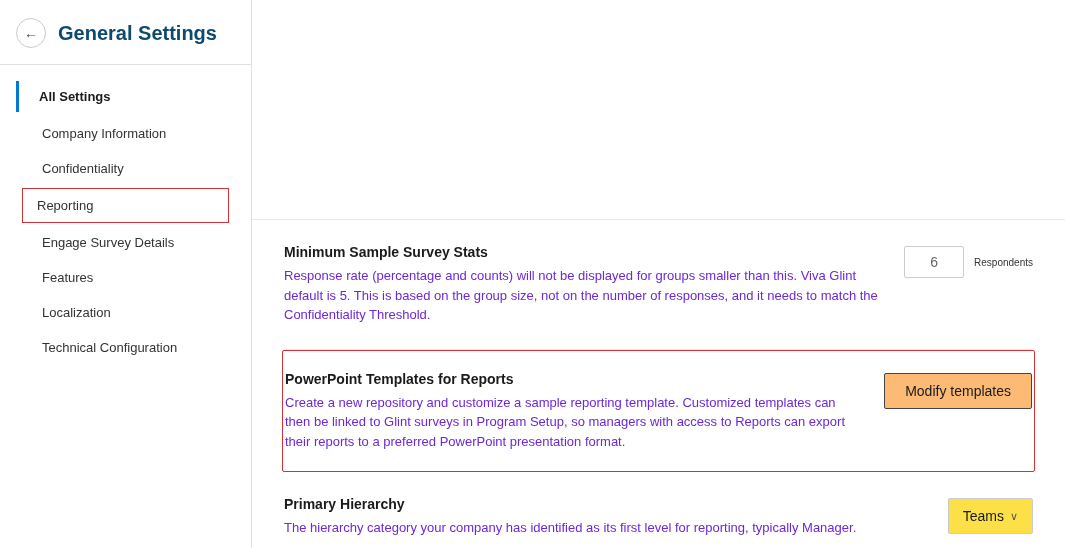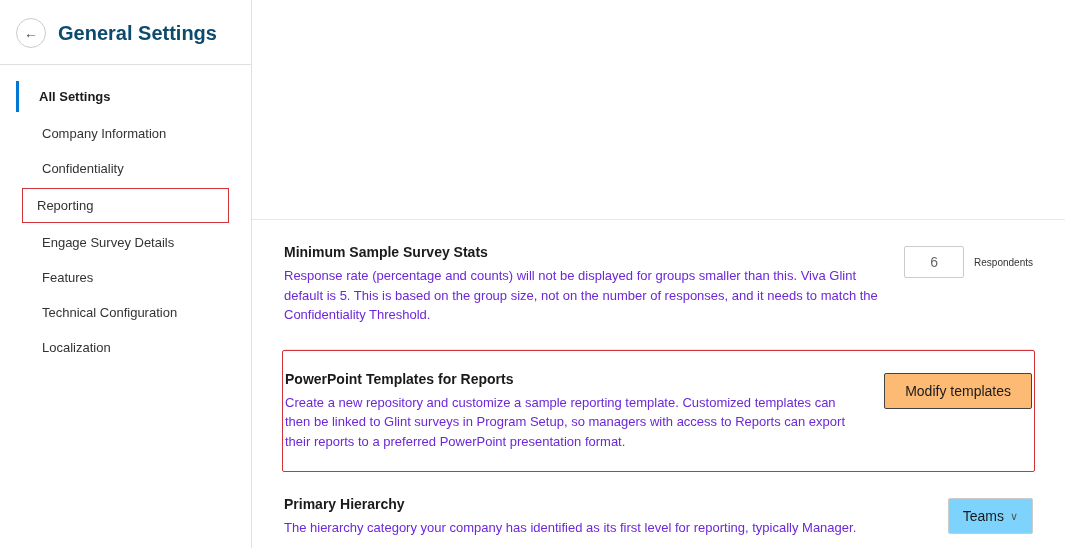--- a/index.html
+++ b/index.html
@@ -182,21 +182,21 @@
       padding: 24px 0;
       border-bottom: 1px solid #e8e8e8;
     }
 
     .teams-dropdown {
       display: flex;
       align-items: center;
       gap: 6px;
       height: 36px;
       padding: 0 14px;
-      background: #7dd3fc;
+      background: #fde047;
       border: 1px solid #ccc;
       border-radius: 2px;
       font-size: 14px;
       color: #1a1a1a;
       cursor: pointer;
       white-space: nowrap;
     }
 
     .teams-dropdown .chevron {
       font-size: 11px;
@@ -222,22 +222,22 @@
     <button class="back-btn">←</button>
     <span class="sidebar-title">General Settings</span>
   </div>
   <nav class="sidebar-nav">
     <div class="nav-section-label">All Settings</div>
     <div class="nav-item">Company Information</div>
     <div class="nav-item">Confidentiality</div>
     <div class="sidebar-outlined">Reporting</div>
     <div class="nav-item">Engage Survey Details</div>
     <div class="nav-item">Features</div>
+    <div class="nav-item">Localization</div>
     <div class="nav-item">Technical Configuration</div>
-    <div class="nav-item">Localization</div>
   </nav>
 </aside>
 
 <main class="main-content">
   <div class="top-spacer"></div>
 
   <div class="content-area">
 
     <div class="setting-section">
       <div class="setting-row">

